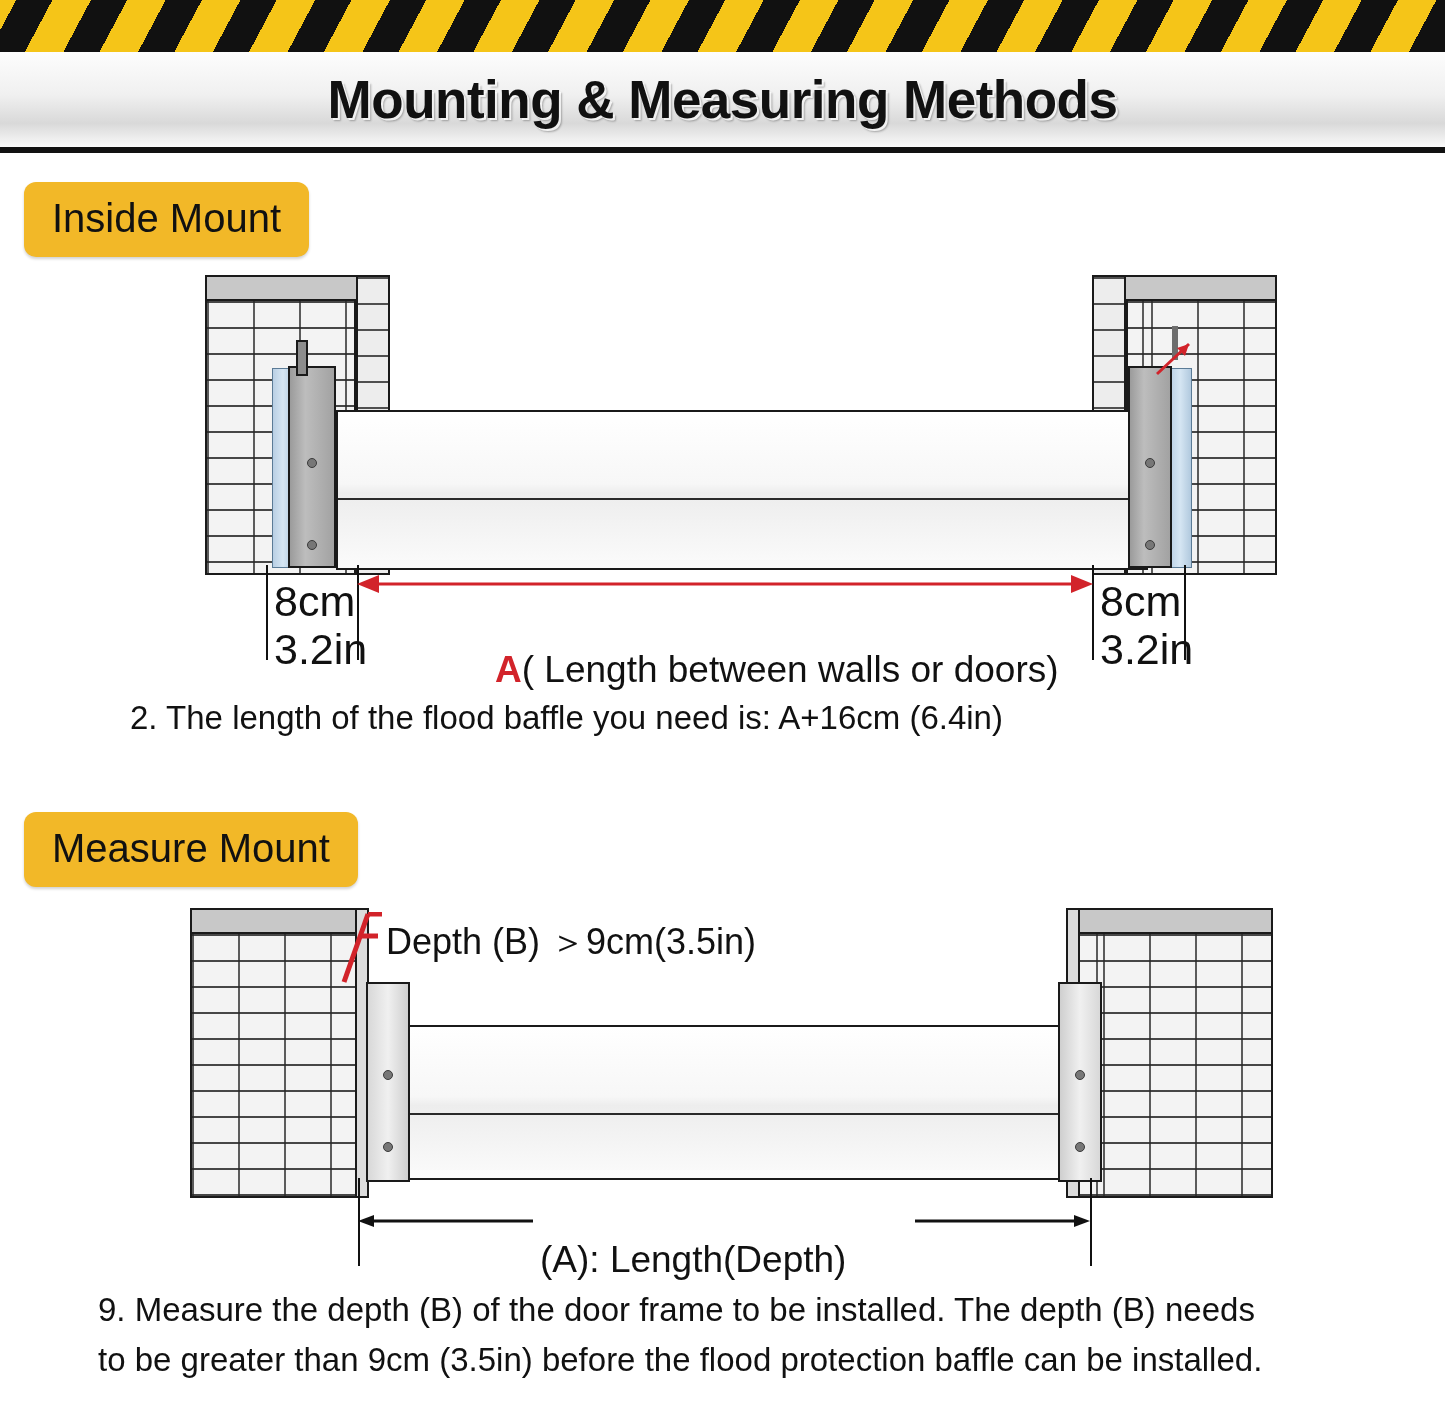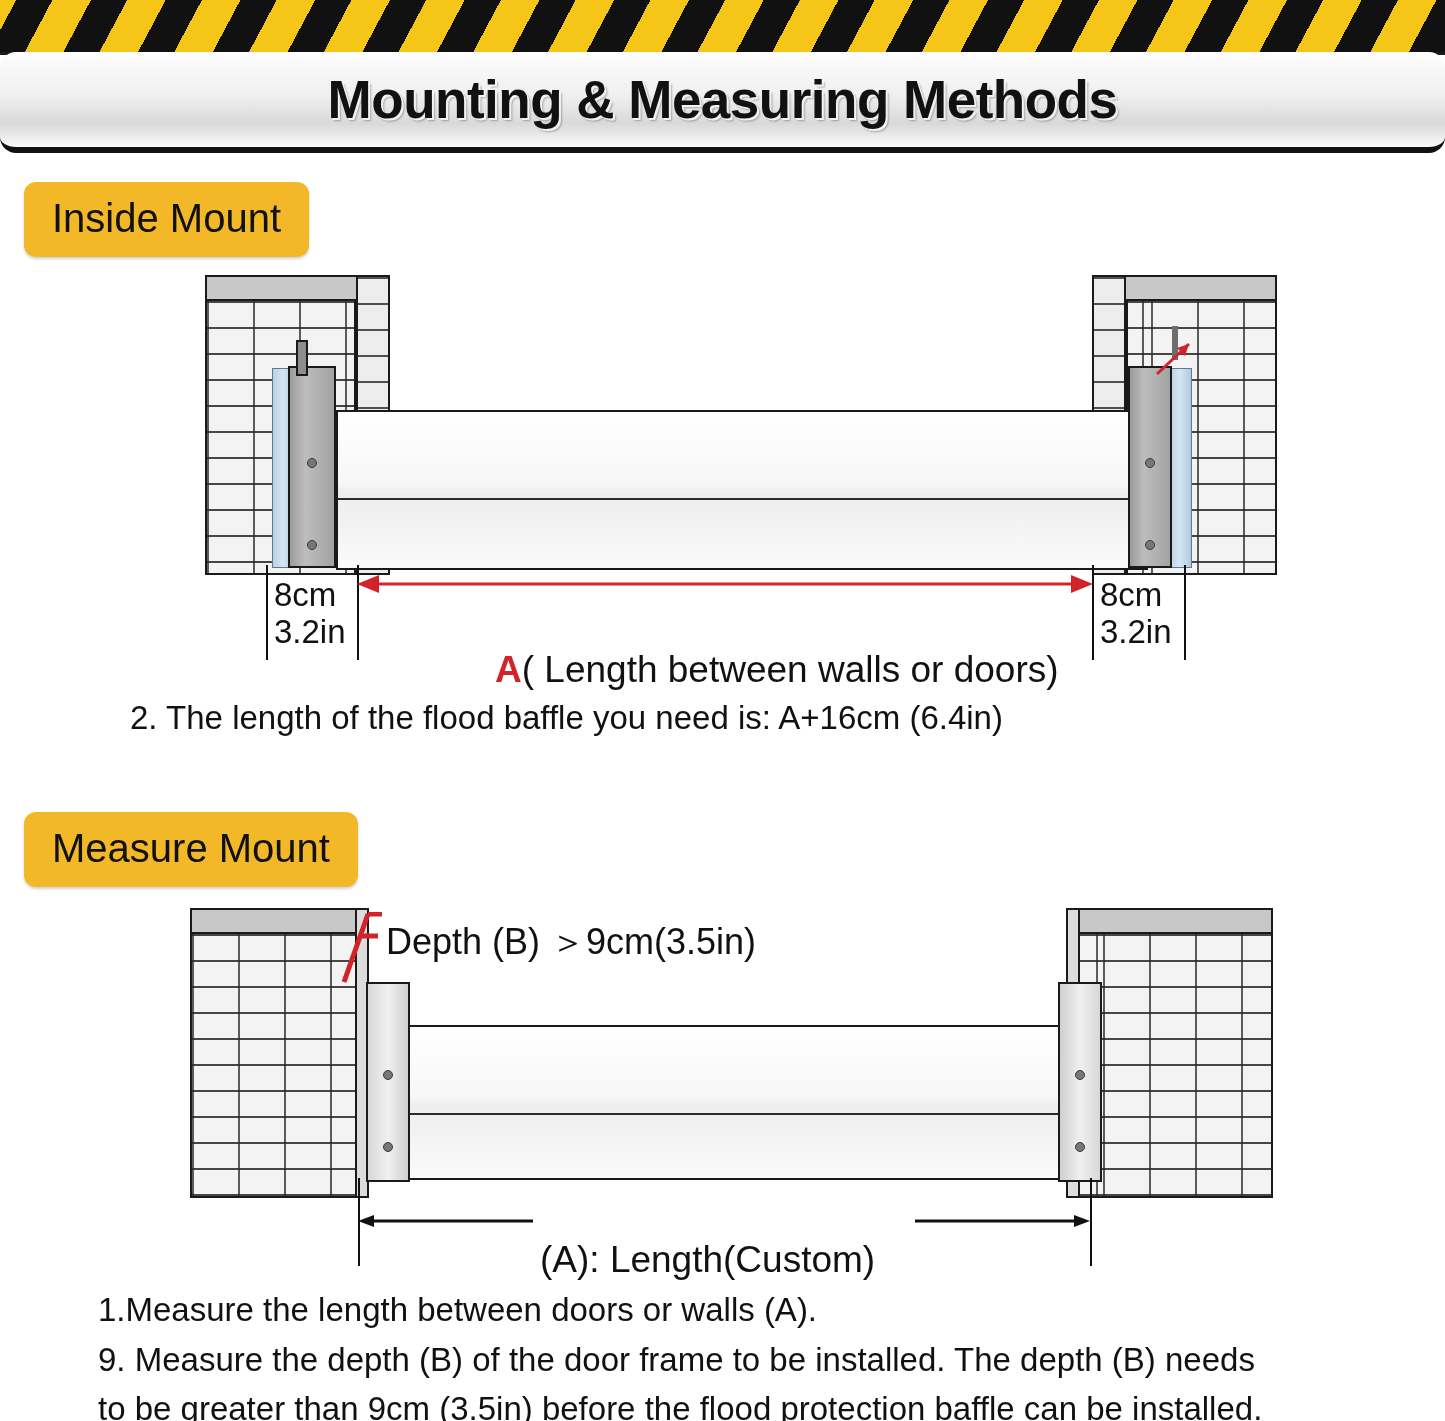--- a/index.html
+++ b/index.html
@@ -40,21 +40,20 @@
     position: absolute;
     left: 0;
     top: 52px;
     width: 1445px;
     height: 95px;
     background: linear-gradient(180deg, #fdfdfd 0%, #f0f0f0 45%, #d9d9d9 75%, #fafafa 100%);
     border-bottom: 6px solid #111111;
     display: flex;
     align-items: center;
     justify-content: center;
-    border-radius: 16px;
   }
   .header-title {
     font-size: 53px;
     font-weight: bold;
     letter-spacing: -0.5px;
     color: #111111;
     text-shadow: 2px 2px 0 rgba(255,255,255,0.85), 3px 3px 2px rgba(0,0,0,0.28);
     white-space: nowrap;
   }
 
@@ -154,21 +153,21 @@
   .gasket {
     position: absolute;
     background: linear-gradient(90deg, #b9cfe4 0%, #d6e6f3 50%, #b1c9de 100%);
     border: 1px solid #5b7b96;
     box-sizing: border-box;
   }
 
   
   .dim-text {
     position: absolute;
-    font-size: 33px;
+    font-size: 43px;
     color: #111111;
     white-space: nowrap;
     line-height: 1.12;
   }
   .caption {
     position: absolute;
     font-size: 37px;
     color: #111111;
     white-space: nowrap;
     margin-top: 37px;
@@ -330,19 +329,18 @@
     <line x1="12" y1="9" x2="175" y2="9" stroke="#111111" stroke-width="3"></line>
     <path d="M0 9 L16 3 L16 15 Z" fill="#111111"></path>
   </svg>
 </div>
 <div class="abs" style="left:915px; top:1212px; width:175px; height:18px;">
   <svg width="175" height="18" viewBox="0 0 175 18">
     <line x1="0" y1="9" x2="163" y2="9" stroke="#111111" stroke-width="3"></line>
     <path d="M175 9 L159 3 L159 15 Z" fill="#111111"></path>
   </svg>
 </div>
-<div class="caption" style="left:540px; top:1202px;">(A): Length(Custom)</div>
+<div class="caption" style="left:540px; top:1202px;">(A): Length(Depth)</div>
 
 <div class="bottom-notes" style="left:98px; top:1285px;">
-  <div>1.Measure the length between doors or walls (A).</div>
   <div>9. Measure the depth (B) of the door frame to be installed. The depth (B) needs</div>
   <div>to be greater than 9cm (3.5in) before the flood protection baffle can be installed.</div>
 </div>
 
 </body></html>

